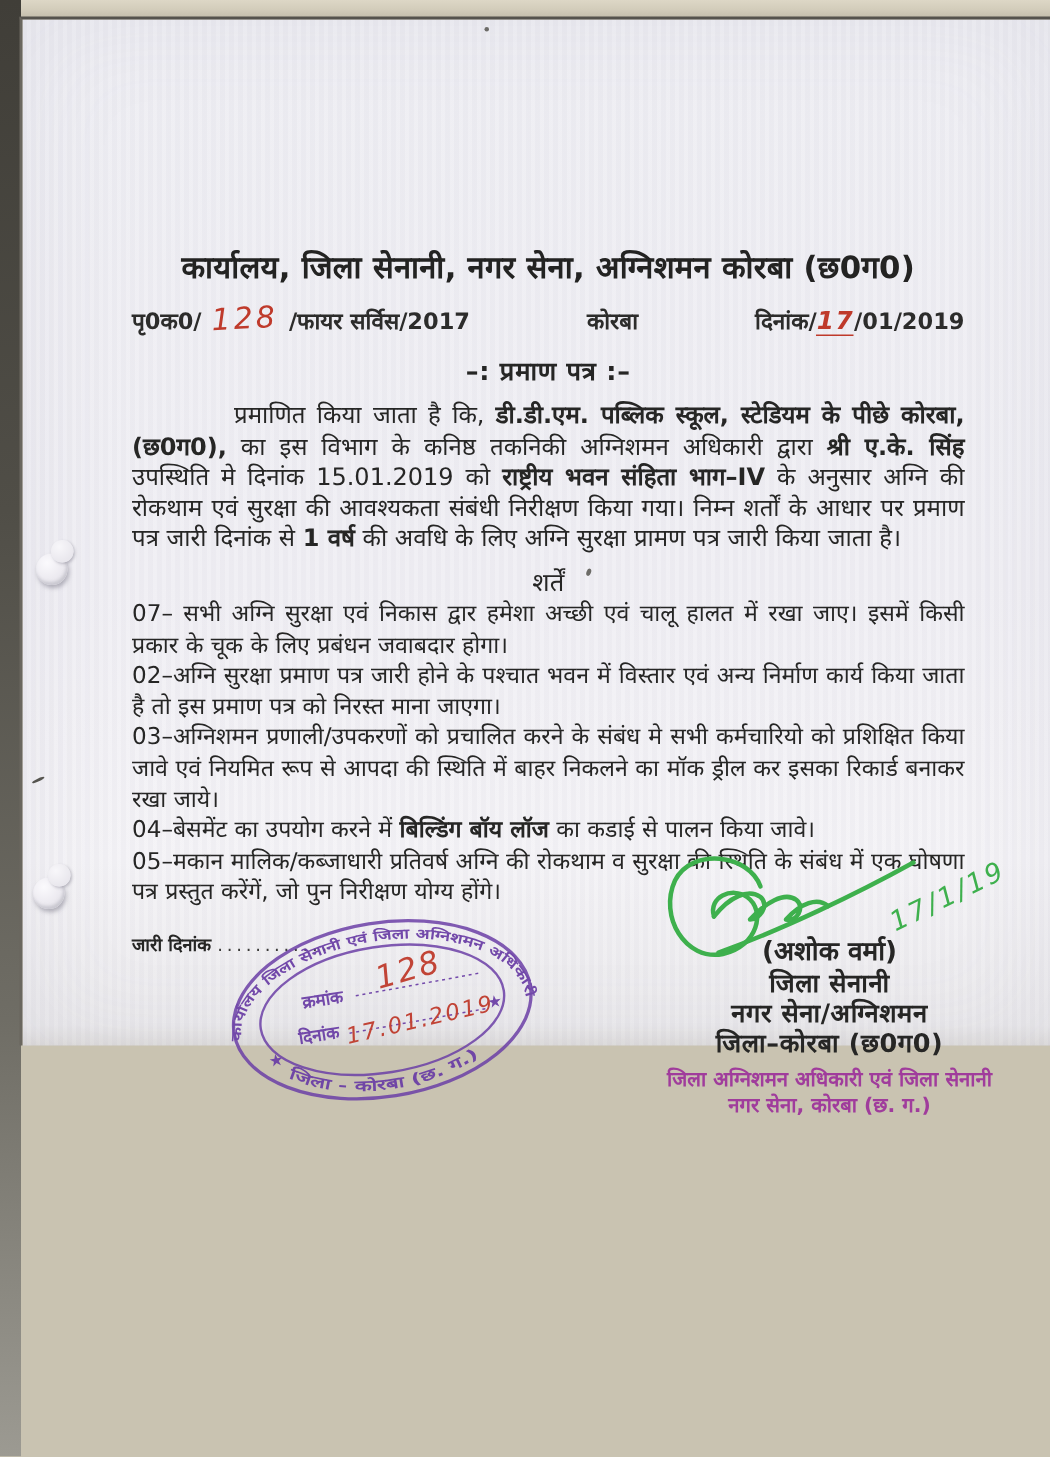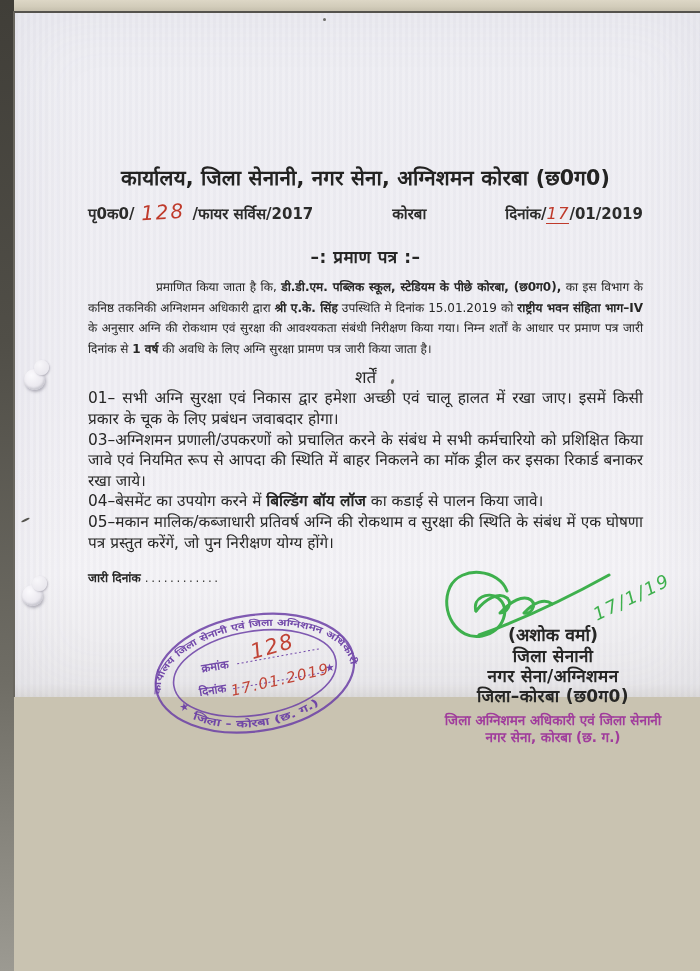--- a/index.html
+++ b/index.html
@@ -27,25 +27,25 @@
     border-left:2px solid #6a675f;
     box-shadow: inset 0 0 70px rgba(120,120,145,0.07);
   }
   .content { position:absolute; left:73px; right:57px; top:0; }
 
   .title { margin:0; padding-top:150px; text-align:center; font-size:20.5px; font-weight:bold; letter-spacing:0.2px; color:#232322; }
 
   .refline { display:flex; justify-content:space-between; align-items:baseline; margin-top:9px; font-size:15px; font-weight:bold; color:#2c2c2b; }
   .hand-red { color:#bf3a2b; font-weight:normal; display:inline-block; }
   .ref-num { font-size:20px; letter-spacing:2px; transform:rotate(-3deg); margin:0 7px; font-style:italic; }
-  .date-day { font-size:16.5px; letter-spacing:1px; font-style:italic; border-bottom:1.5px solid #bf3a2b; }
+  .date-day { font-size:16.5px; letter-spacing:1px; font-style:italic; border-bottom:1.5px solid #bf3a2b;font-weight:bold; }
 
-  .cert-heading { text-align:center; font-size:17px; font-weight:bold; margin-top:21px; letter-spacing:0.5px; }
+  .cert-heading { text-align:center; font-size:17px; font-weight:bold; margin-top:11px; letter-spacing:0.5px; }
 
-  .body-para { margin:9px 0 0; font-size:12px; line-height:20.6px; text-align:justify; text-indent:68px; }
+  .body-para { margin:9px 0 0; font-size:16px; line-height:20.6px; text-align:justify; text-indent:68px; }
   .b { font-weight:bold; }
 
   .terms-heading { text-align:center; font-size:17px; font-weight:normal; margin-top:6px; }
   .term { margin:0; font-size:15.4px; line-height:20.6px; text-align:justify; }
 
   .issue-line { margin-top:16px; font-size:12px; font-weight:bold; }
   .dots { font-weight:normal; letter-spacing:2.5px; color:#3a3a38; }
 
   .sign-block { position:absolute; left:388px; top:611px; width:300px; text-align:center; }
   .sign-name { font-size:17.5px; font-weight:bold; line-height:22px; }
@@ -97,21 +97,22 @@
         <span>दिनांक/</span><span class="hand-red date-day">17</span><span>/01/2019</span>
       </span>
     </div>
 
     <div class="cert-heading">–: प्रमाण पत्र :–</div>
 
     <p class="body-para"><span>प्रमाणित किया जाता है कि, </span><span class="b">डी.डी.एम. पब्लिक स्कूल, स्टेडियम के पीछे कोरबा, (छ0ग0),</span><span> का इस विभाग के कनिष्ठ तकनिकी अग्निशमन अधिकारी द्वारा </span><span class="b">श्री ए.के. सिंह</span><span> उपस्थिति मे दिनांक 15.01.2019 को </span><span class="b">राष्ट्रीय भवन संहिता भाग–IV</span><span> के अनुसार अग्नि की रोकथाम एवं सुरक्षा की आवश्यकता संबंधी निरीक्षण किया गया। निम्न शर्तों के आधार पर प्रमाण पत्र जारी दिनांक से </span><span class="b">1 वर्ष</span><span> की अवधि के लिए अग्नि सुरक्षा प्रामण पत्र जारी किया जाता है।</span></p>
 
     <div class="terms-heading">शर्तें</div>
 
-    <p class="term"><span>01– सभी अग्नि सुरक्षा एवं निकास द्वार हमेशा अच्छी एवं चालू हालत में रखा जाए। इसमें किसी प्रकार के चूक के लिए प्रबंधन जवाबदार होगा।</span></p>
+    <p class="term"><span>07– सभी अग्नि सुरक्षा एवं निकास द्वार हमेशा अच्छी एवं चालू हालत में रखा जाए। इसमें किसी प्रकार के चूक के लिए प्रबंधन जवाबदार होगा।</span></p>
+    <p class="term"><span>02–अग्नि सुरक्षा प्रमाण पत्र जारी होने के पश्चात भवन में विस्तार एवं अन्य निर्माण कार्य किया जाता है तो इस प्रमाण पत्र को निरस्त माना जाएगा।</span></p>
     <p class="term"><span>03–अग्निशमन प्रणाली/उपकरणों को प्रचालित करने के संबंध मे सभी कर्मचारियो को प्रशिक्षित किया जावे एवं नियमित रूप से आपदा की स्थिति में बाहर निकलने का मॉक ड्रील कर इसका रिकार्ड बनाकर रखा जाये।</span></p>
     <p class="term"><span>04–बेसमेंट का उपयोग करने में </span><span class="b">बिल्डिंग बॉय लॉज</span><span> का कडाई से पालन किया जावे।</span></p>
     <p class="term"><span>05–मकान मालिक/कब्जाधारी प्रतिवर्ष अग्नि की रोकथाम व सुरक्षा की स्थिति के संबंध में एक घोषणा पत्र प्रस्तुत करेंगें, जो पुन निरीक्षण योग्य होंगे।</span></p>
 
     <div class="issue-line">
       <span>जारी दिनांक</span>
       <span class="dots">............</span>
     </div>
 
   </div>

